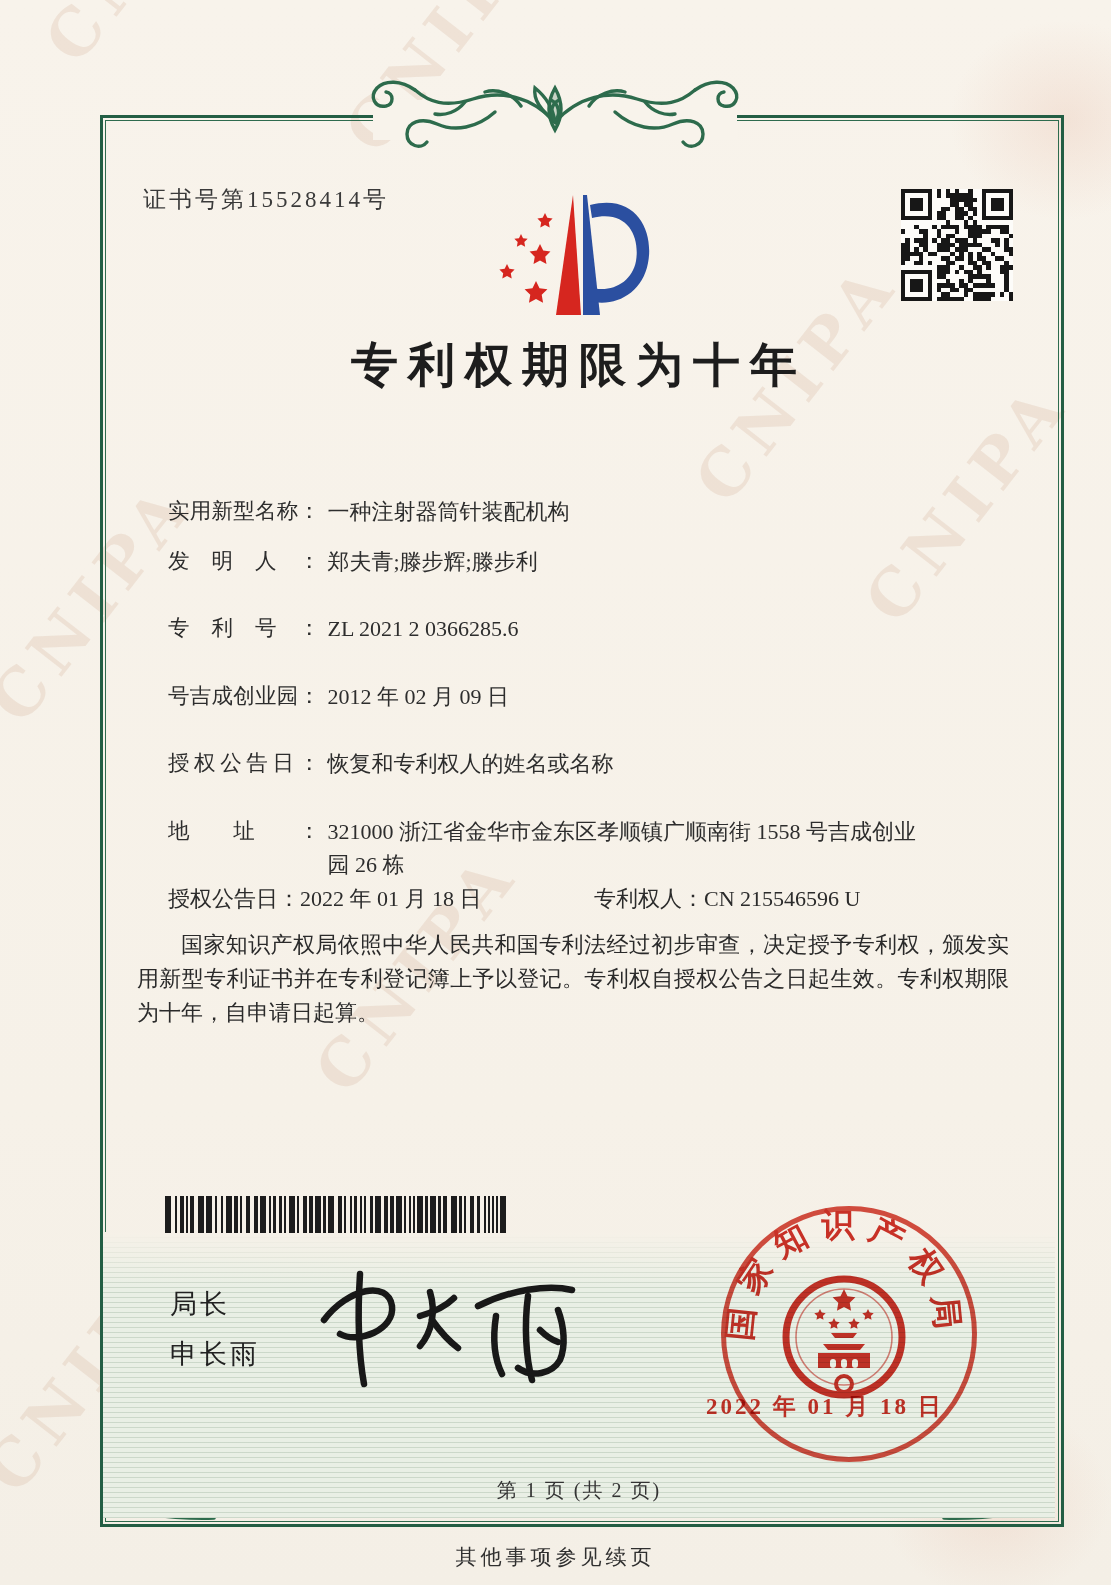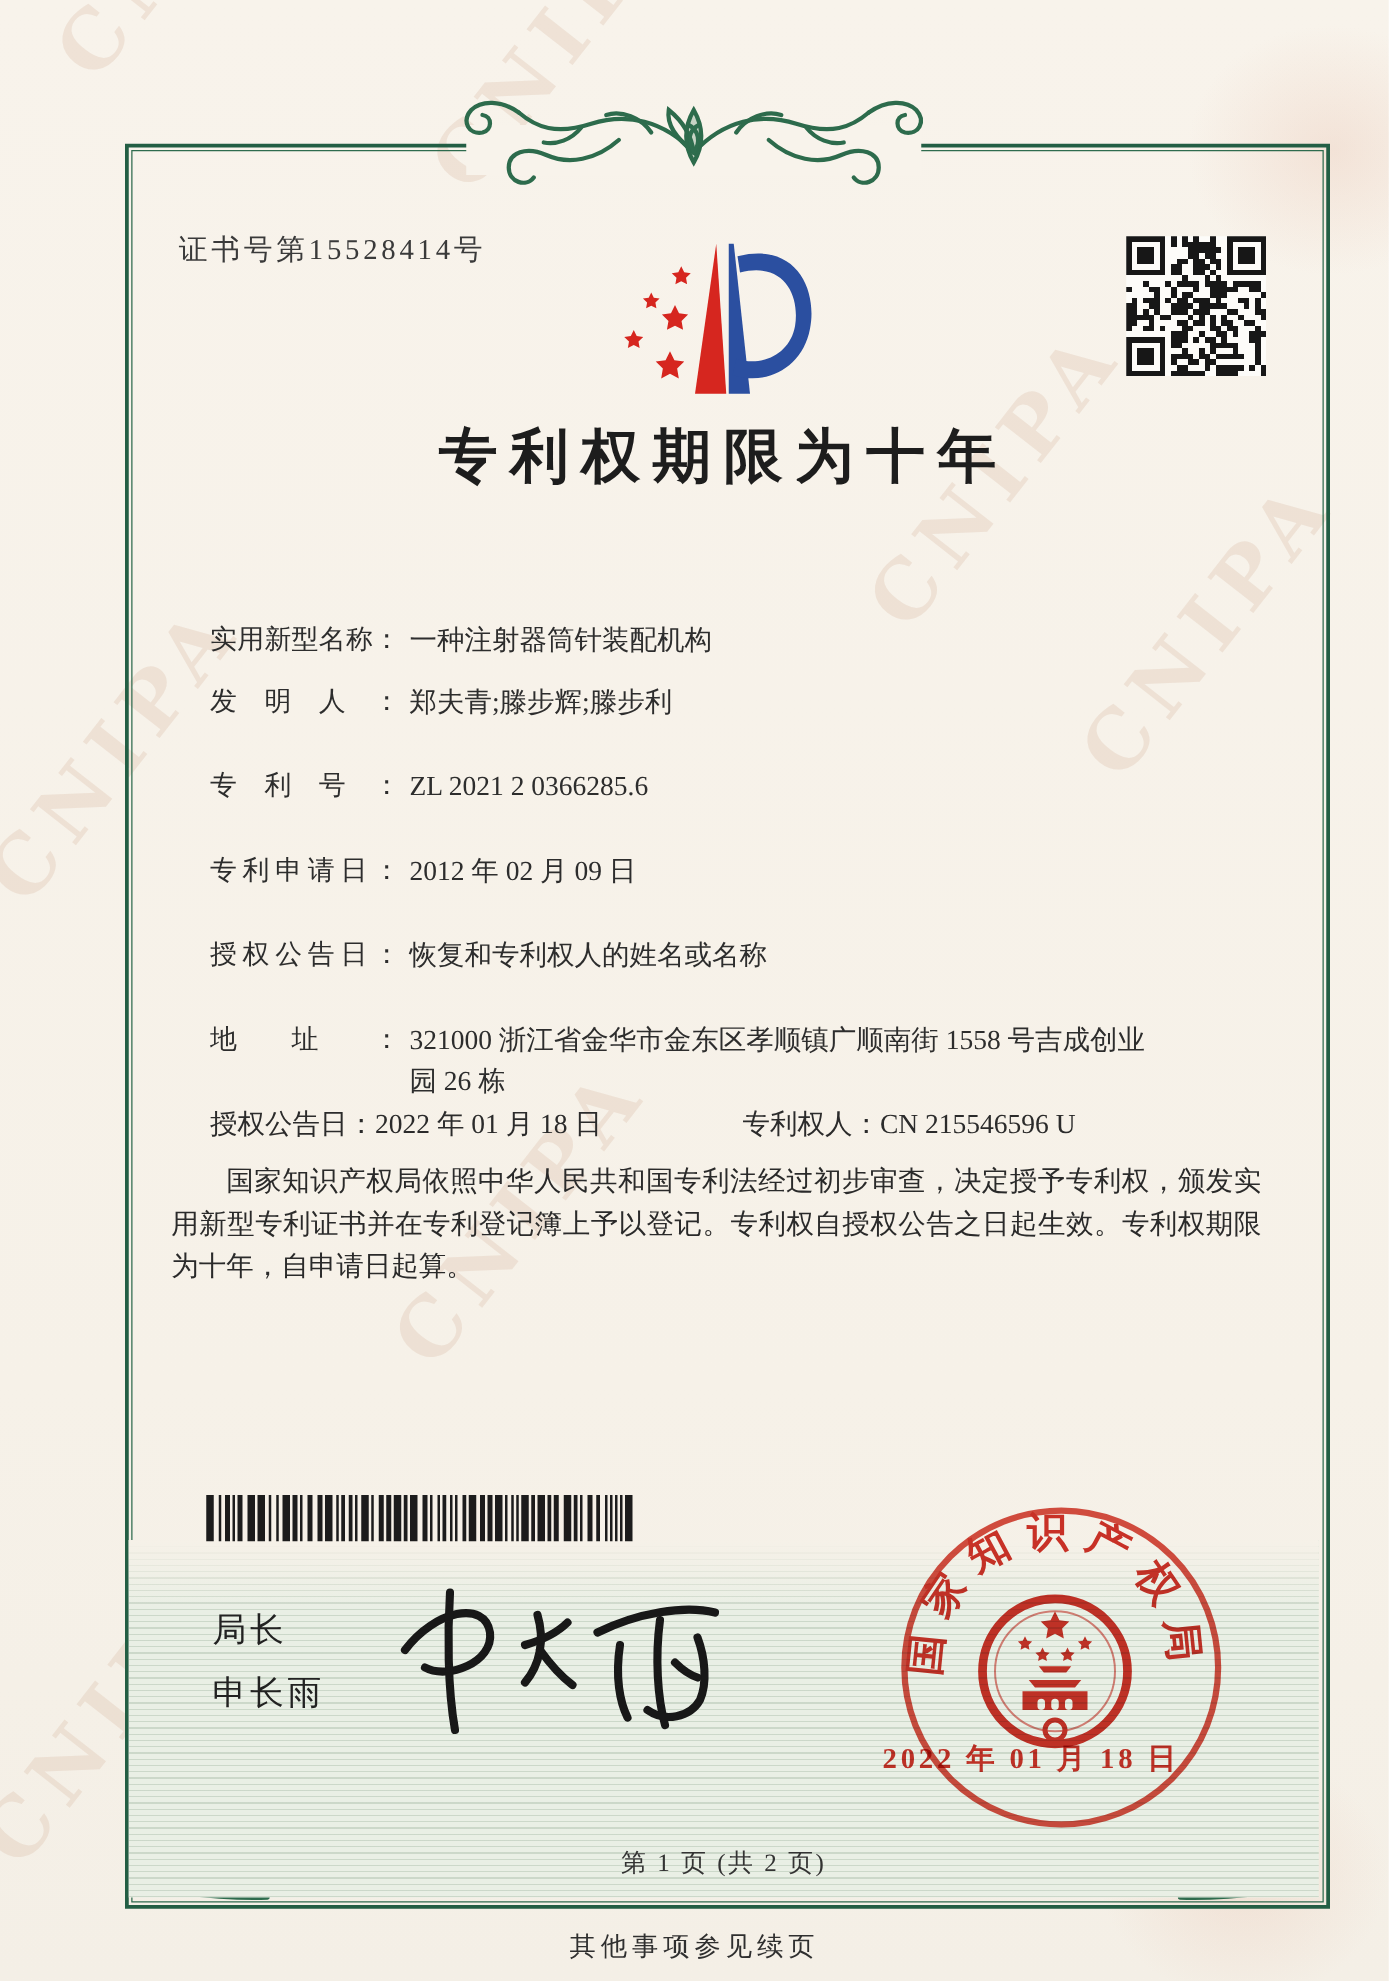--- a/index.html
+++ b/index.html
@@ -483,21 +483,21 @@
 </div>
 <div class="row r2">
   <span class="lbl">发明人：</span>
   <span class="val">郑夫青;滕步辉;滕步利</span>
 </div>
 <div class="row r3">
   <span class="lbl">专利号：</span>
   <span class="val">ZL 2021 2 0366285.6</span>
 </div>
 <div class="row r4">
-  <span class="lbl">专利申请日：</span>
+  <span class="lbl">号吉成创业园：</span>
   <span class="val">2012 年 02 月 09 日</span>
 </div>
 <div class="row r5">
   <span class="lbl">授权公告日：</span>
   <span class="val">恢复和专利权人的姓名或名称</span>
 </div>
 <div class="row r6">
   <span class="lbl">地址：</span>
   <span class="val wide">321000 浙江省金华市金东区孝顺镇广顺南街 1558 号吉成创业园 26 栋</span>
 </div>

